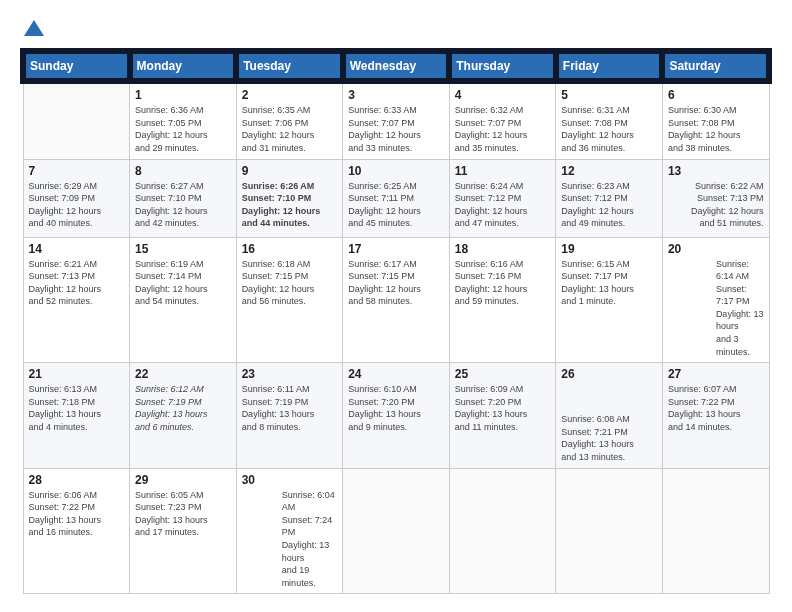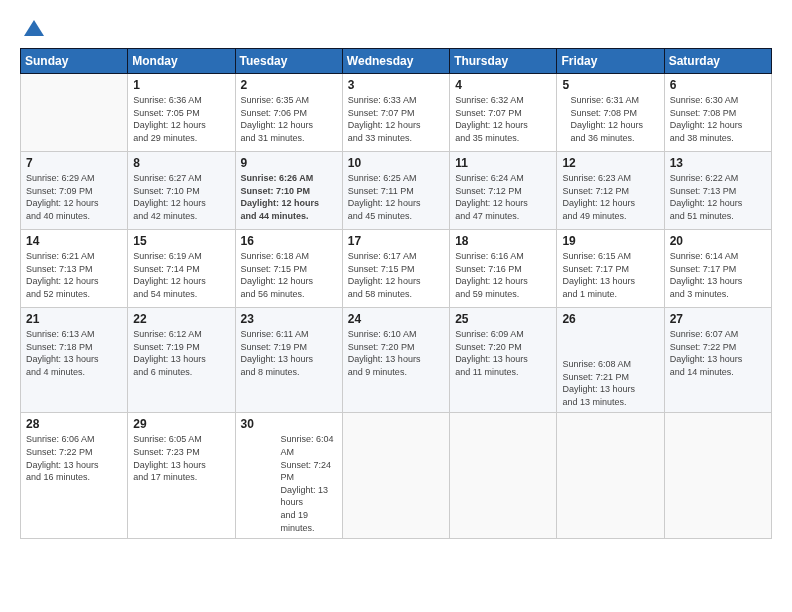--- a/index.html
+++ b/index.html
@@ -63,21 +63,21 @@
       border-collapse: collapse;
       table-layout: fixed;
     }
     .calendar-table th {
       background-color: #2a6db5;
       color: #fff;
       font-size: 12px;
       font-weight: bold;
       padding: 5px 4px;
       text-align: left;
-      border: 1px solid #0f172a;
+      border: 6px solid #0f172a;
     }
     .calendar-table td {
       border: 1px solid #ccc;
       vertical-align: top;
       padding: 4px 5px;
       font-size: 9.5px;
       color: #333;
       height: 78px;
       background: #fff;
     }
@@ -158,21 +158,21 @@
           </td>
           <td>
             <span class="day-number">4</span>
             <div class="day-info" style="white-space: pre-line;">Sunrise: 6:32 AM
 Sunset: 7:07 PM
 Daylight: 12 hours
 and 35 minutes.</div>
           </td>
           <td>
             <span class="day-number">5</span>
-            <div class="day-info" style="white-space: pre-line; margin-left: 8px;">Sunrise: 6:31 AM
+            <div class="day-info" style="white-space: pre-line;">Sunrise: 6:31 AM
 Sunset: 7:08 PM
 Daylight: 12 hours
 and 36 minutes.</div>
           </td>
           <td>
             <span class="day-number">6</span>
             <div class="day-info" style="white-space: pre-line;">Sunrise: 6:30 AM
 Sunset: 7:08 PM
 Daylight: 12 hours
 and 38 minutes.</div>
@@ -216,21 +216,21 @@
           </td>
           <td>
             <span class="day-number">12</span>
             <div class="day-info" style="white-space: pre-line;">Sunrise: 6:23 AM
 Sunset: 7:12 PM
 Daylight: 12 hours
 and 49 minutes.</div>
           </td>
           <td>
             <span class="day-number">13</span>
-            <div class="day-info" style="white-space: pre-line;">Sunrise: 6:22 AM
+            <div class="day-info" style="white-space: pre-line; text-align: right;">Sunrise: 6:22 AM
 Sunset: 7:13 PM
 Daylight: 12 hours
 and 51 minutes.</div>
           </td>
         </tr>
         <tr>
           <td>
             <span class="day-number">14</span>
             <div class="day-info" style="white-space: pre-line;">Sunrise: 6:21 AM
 Sunset: 7:13 PM
@@ -267,37 +267,37 @@
           </td>
           <td>
             <span class="day-number">19</span>
             <div class="day-info" style="white-space: pre-line;">Sunrise: 6:15 AM
 Sunset: 7:17 PM
 Daylight: 13 hours
 and 1 minute.</div>
           </td>
           <td>
             <span class="day-number">20</span>
-            <div class="day-info" style="white-space: pre-line;">Sunrise: 6:14 AM
+            <div class="day-info" style="white-space: pre-line; margin-left: 48px;">Sunrise: 6:14 AM
 Sunset: 7:17 PM
 Daylight: 13 hours
 and 3 minutes.</div>
           </td>
         </tr>
         <tr>
           <td>
             <span class="day-number">21</span>
             <div class="day-info" style="white-space: pre-line;">Sunrise: 6:13 AM
 Sunset: 7:18 PM
 Daylight: 13 hours
 and 4 minutes.</div>
           </td>
           <td>
             <span class="day-number">22</span>
-            <div class="day-info" style="white-space: pre-line;">Sunrise: 6:12 AM
+            <div class="day-info" style="white-space: pre-line; font-style: italic;">Sunrise: 6:12 AM
 Sunset: 7:19 PM
 Daylight: 13 hours
 and 6 minutes.</div>
           </td>
           <td>
             <span class="day-number">23</span>
             <div class="day-info" style="white-space: pre-line;">Sunrise: 6:11 AM
 Sunset: 7:19 PM
 Daylight: 13 hours
 and 8 minutes.</div>

